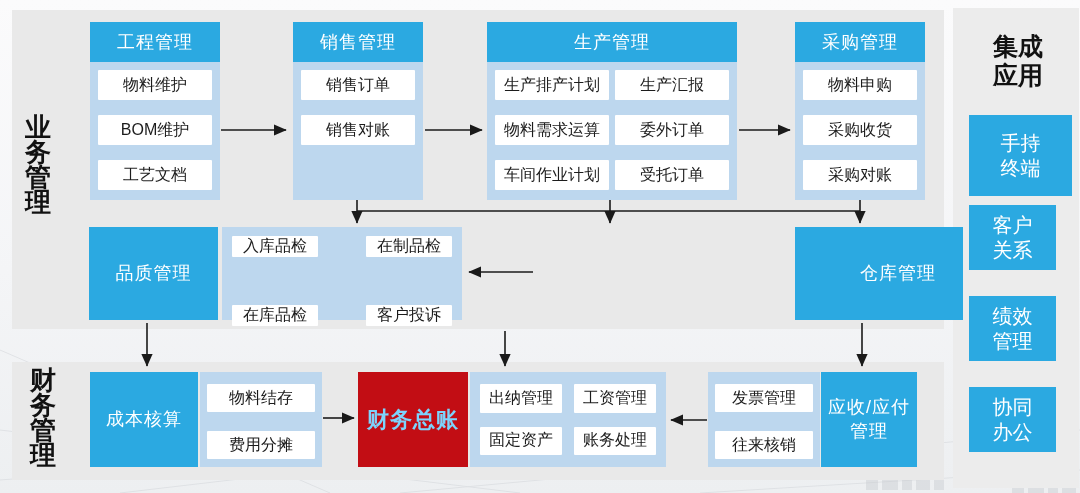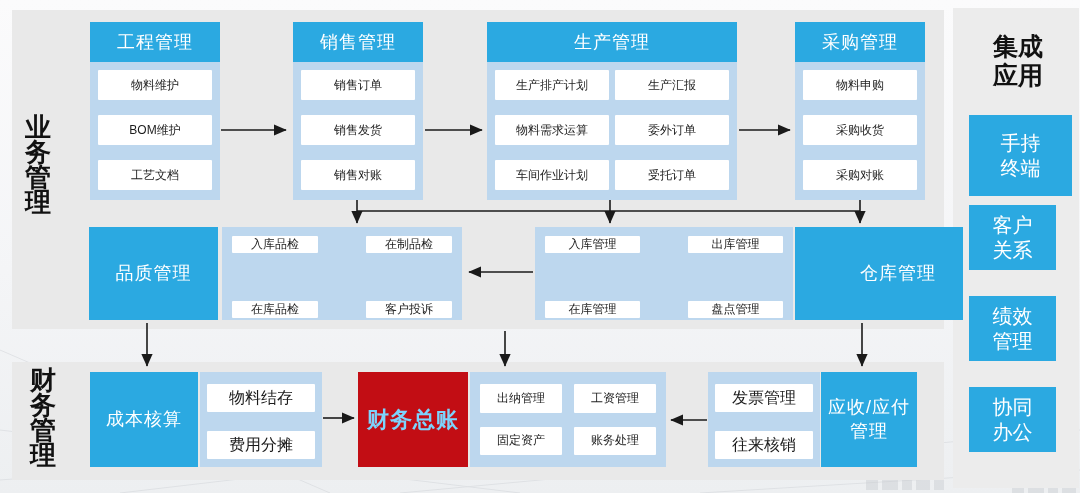--- a/index.html
+++ b/index.html
@@ -19,21 +19,21 @@
     word-break:break-all;text-align:center;color:#111;
   }
   
   .col{position:absolute;background:#bdd7ee;}
   .col-header{
     height:40px;background:#2ba9e1;color:#fff;font-size:18px;font-weight:500;
     display:flex;align-items:center;justify-content:center;letter-spacing:1px;
   }
   .item{
     background:#fff;height:30px;display:flex;align-items:center;justify-content:center;
-    font-size:12px;font-weight:500;color:#1c1c1c;border-radius:1px;
+    font-size:16px;font-weight:500;color:#1c1c1c;border-radius:1px;
   }
   .col-items{padding:8px 8px 0 8px;display:flex;flex-direction:column;gap:15px;}
   .col-items-grid{padding:8px 8px 16px 8px;display:grid;grid-template-columns:1fr 1fr;column-gap:6px;row-gap:15px;}
   
   .block{
     position:absolute;background:#2ba9e1;color:#fff;font-size:18px;font-weight:500;
     display:flex;align-items:center;justify-content:center;text-align:center;
     letter-spacing:1px;line-height:1.3;
   }
   .red-block{
@@ -100,21 +100,20 @@
         <div class="item">物料维护</div>
         <div class="item">BOM维护</div>
         <div class="item">工艺文档</div>
       </div>
     </div>
 
     <div class="col" style="left:293px;top:22px;width:130px;height:178px;">
       <div class="col-header">销售管理</div>
       <div class="col-items">
         <div class="item">销售订单</div>
-        <div class="item">销售发货</div>
         <div class="item">销售对账</div>
       </div>
     </div>
 
     <div class="col" style="left:487px;top:22px;width:250px;height:178px;">
       <div class="col-header">生产管理</div>
       <div class="col-items-grid">
         <div class="item">生产排产计划</div>
         <div class="item">生产汇报</div>
         <div class="item">物料需求运算</div>
@@ -136,28 +135,20 @@
     <div class="block" style="left:89px;top:227px;width:129px;height:93px;">品质管理</div>
     <div class="group" style="left:222px;top:227px;width:240px;height:93px;">
       <div class="grid2">
         <div class="item">入库品检</div>
         <div class="item">在制品检</div>
         <div class="item">在库品检</div>
         <div class="item">客户投诉</div>
       </div>
     </div>
 
-    <div class="group" style="left:535px;top:227px;width:258px;height:93px;">
-      <div class="grid2">
-        <div class="item">入库管理</div>
-        <div class="item">出库管理</div>
-        <div class="item">在库管理</div>
-        <div class="item">盘点管理</div>
-      </div>
-    </div>
     <div class="block" style="left:795px;top:227px;width:130px;height:93px;padding-left:38px;">仓库管理</div>
 
     <div class="block" style="left:90px;top:372px;width:108px;height:95px;">成本核算</div>
     <div class="group" style="left:200px;top:372px;width:122px;height:95px;">
       <div class="stack2">
         <div class="item">物料结存</div>
         <div class="item">费用分摊</div>
       </div>
     </div>
 

